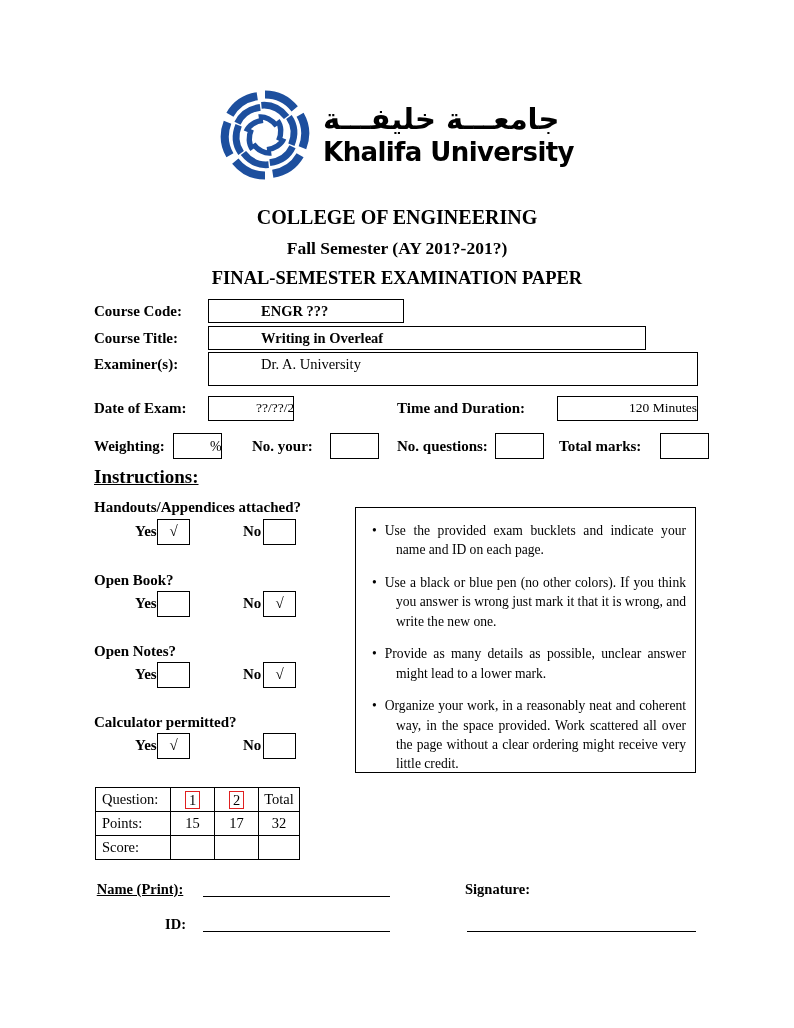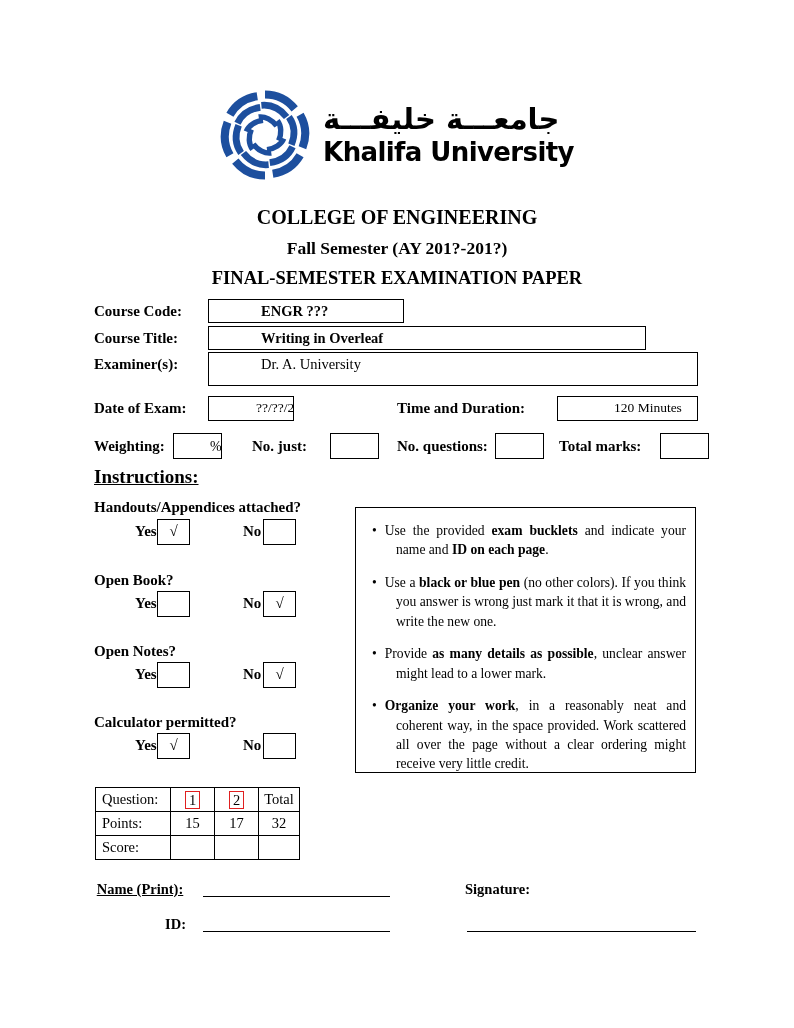--- a/index.html
+++ b/index.html
@@ -26,21 +26,21 @@
   .flabel{position:absolute;font-weight:bold;font-size:15px;white-space:nowrap;}
   .fbox{position:absolute;border:1.5px solid #000;box-sizing:border-box;background:#fff;
         font-size:14.5px;overflow:hidden;padding-left:47px;}
   .fbox .v{display:block;padding:1px 0 0 5px;line-height:20px;}
   .vbold{font-weight:bold;}
   .vcenter{text-align:right;padding-left:0 !important;}
   #box-code{left:208px;top:299px;width:196px;height:24px;}
   #box-title{left:208px;top:326px;width:438px;height:24px;}
   #box-exam{left:208px;top:352px;width:490px;height:34px;}
   #box-date{left:208px;top:396px;width:86px;height:25px;font-size:13.5px;}
-  #box-time{left:557px;top:396px;width:141px;height:25px;font-size:13.5px;}
+  #box-time{left:557px;top:396px;width:141px;height:25px;font-size:13.5px;text-align:right;}
   #box-time .v{padding-left:9px;}
   #box-weight{left:173px;top:433px;width:34px;height:26px;}
   #box-pages{left:330px;top:433px;width:38px;height:26px;}
   #box-quest{left:495px;top:433px;width:37px;height:26px;}
   #box-marks{left:660px;top:433px;width:38px;height:26px;}
   #box-weight .v,#box-pages .v,#box-quest .v,#box-marks .v{line-height:22px;margin-top:38px;}
   #lbl-code{left:94px;top:303px;}   #lbl-title{left:94px;top:330px;}
   #lbl-exam{left:94px;top:356px;}   #lbl-date{left:94px;top:400px;}
   #lbl-time{left:397px;top:400px;}  #lbl-weight{left:94px;top:438px;}
   #lbl-pages{left:252px;top:438px;} #lbl-quest{left:397px;top:438px;}
@@ -52,21 +52,21 @@
                  text-decoration:underline;}
   .cb-q{position:absolute;left:94px;font-weight:bold;font-size:15px;white-space:nowrap;}
   .cb-lbl{position:absolute;font-weight:bold;font-size:15px;}
   .cb-box{position:absolute;width:33px;height:26px;border:1.5px solid #000;
           box-sizing:border-box;text-align:center;font-size:15px;line-height:23px;}
   .instr-box{position:absolute;left:355px;top:507px;width:341px;height:266px;
              border:1.5px solid #000;box-sizing:border-box;padding:13px 9px 0 13px;}
   .bullet{font-size:13.6px;line-height:1.43;text-align:justify;padding-left:27px;
           text-indent:-24px;margin-bottom:13px;}
   .bullet .dot{margin-right:8px;}
-  .bullet b{font-weight:bold;}
+  .bullet b{font-weight:normal;}
 
   
   .grade{position:absolute;left:95px;top:787px;border-collapse:collapse;font-size:14.5px;}
   .grade td{border:1.3px solid #000;height:23px;padding:0;}
   .grade .c0{width:68px;padding-left:6px;text-align:left;}
   .grade .c1{width:43px;text-align:center;}
   .grade .c2{width:43px;text-align:center;}
   .grade .c3{width:40px;text-align:center;}
   .linkbox{display:inline-block;border:1.6px solid var(--link-red,#e02020);
            padding:0 3px;line-height:16px;}
@@ -157,21 +157,21 @@
   <div class="fbox" id="box-time">
     <span class="v">120 Minutes</span>
   </div>
 
   <span class="flabel" id="lbl-weight">Weighting:</span>
   <div class="fbox" id="box-weight">
     <span class="v vcenter">35</span>
   </div>
   <span class="pct">%</span>
 
-  <span class="flabel" id="lbl-pages">No. just:</span>
+  <span class="flabel" id="lbl-pages">No. your:</span>
   <div class="fbox" id="box-pages">
     <span class="v vcenter">6</span>
   </div>
 
   <span class="flabel" id="lbl-quest">No. questions:</span>
   <div class="fbox" id="box-quest">
     <span class="v vcenter">2</span>
   </div>
 
   <span class="flabel" id="lbl-marks">Total marks:</span>

